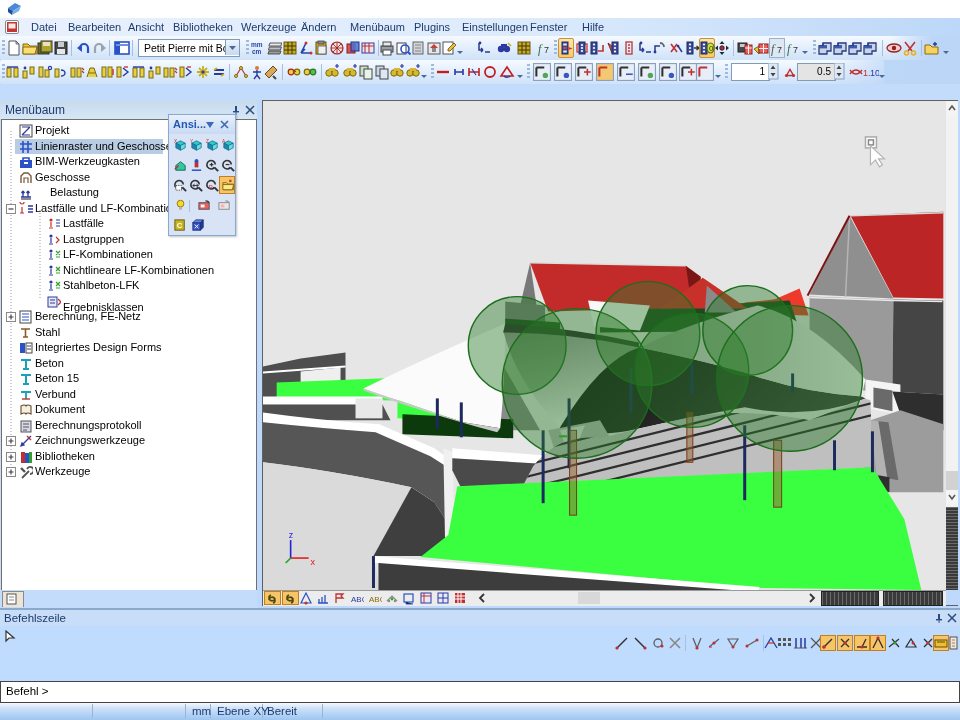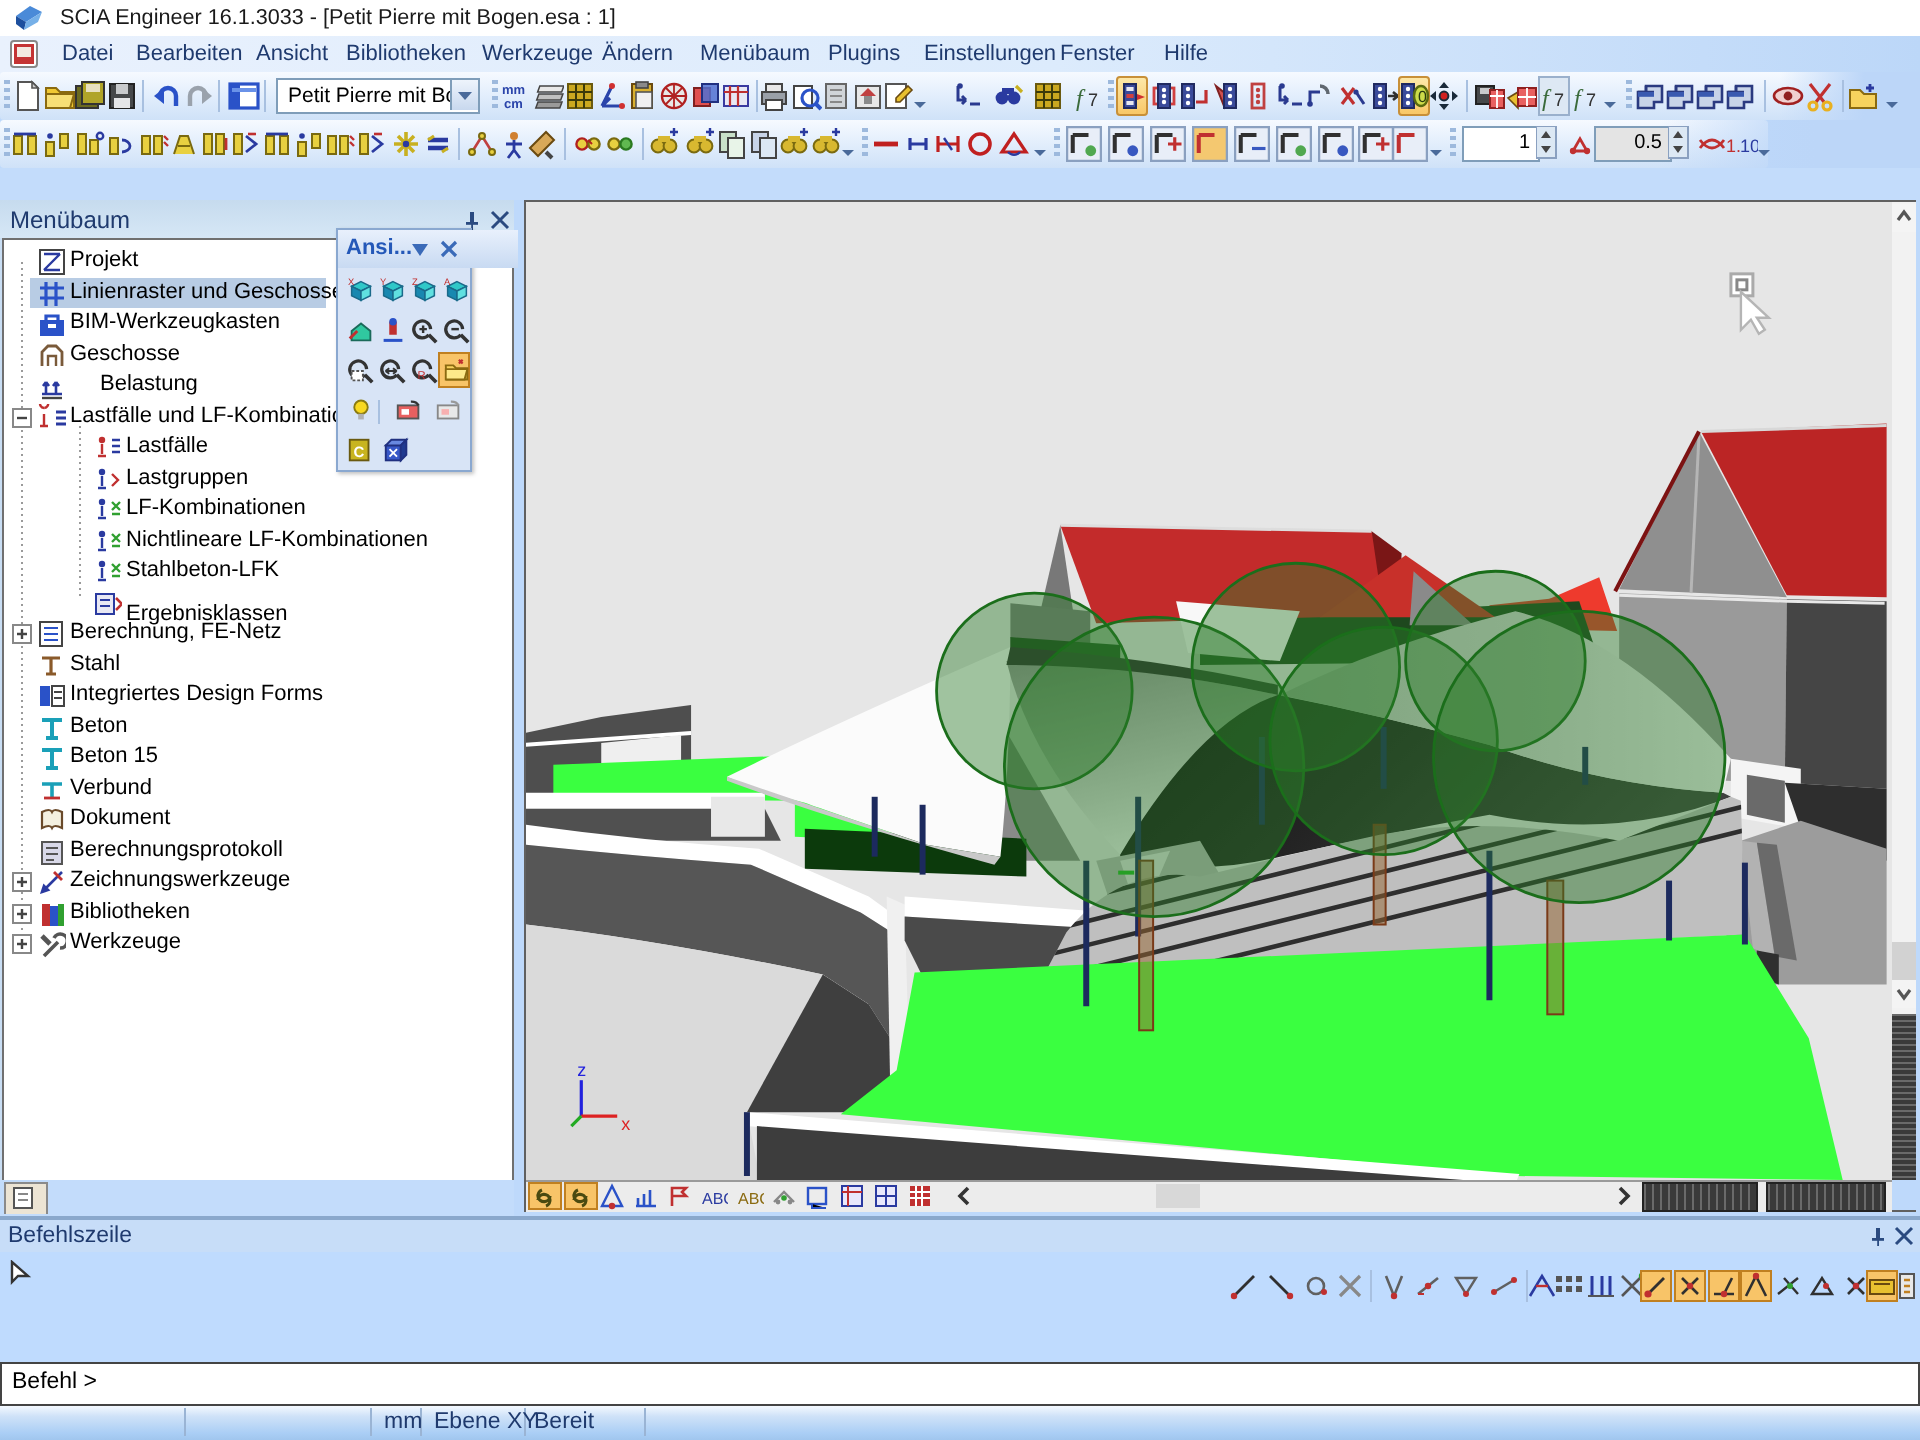--- a/index.html
+++ b/index.html
@@ -13,40 +13,39 @@
 .grip{position:absolute;top:4px;width:3px;height:16px;background-image:repeating-linear-gradient(to bottom,#9db9dd 0 2px,transparent 2px 4px);}
 .sep{position:absolute;top:4px;width:1px;height:16px;background:#a8c0e0;}
 .hlbtn{position:absolute;top:2px;width:20px;height:20px;background:linear-gradient(to bottom,#fde8a8,#f9c868);border:1px solid #c89038;border-radius:2px;box-sizing:border-box;}
 .combo{position:absolute;background:#fff;border:1px solid #7f9db9;font-size:10px;color:#000;}
 #leftpanel{left:0;top:100px;width:257px;height:508px;background:#c9def4;}
 #lp-head{position:absolute;left:0;top:0;width:257px;height:19px;color:#1f3a6e;font-size:12px;background:linear-gradient(to bottom,#c6dbee,#d6e7f6);}
 #tree{position:absolute;left:1px;top:19px;width:254px;height:471px;background:#ffffff;border:1px solid #707070;overflow:hidden;text-decoration:underline;}
 .trow{position:absolute;height:15px;font-size:11px;color:#000;white-space:nowrap;}
 .hlrow{position:absolute;background:#b8cce4;}
 #float{left:168px;top:114px;width:66px;height:120px;background:#d8e4f6;border:1px solid #8aa8d0;box-shadow:1px 1px 2px rgba(0,0,0,.25);}
-#float .tbar{position:absolute;left:0;top:0;width:90px;height:19px;background:linear-gradient(to bottom,#e8f0fc,#c8daf2);color:#2458b8;font-weight:bold;font-size:11px;}
+#float .tbar{position:absolute;left:0;top:0;width:66px;height:19px;background:linear-gradient(to bottom,#e8f0fc,#c8daf2);color:#2458b8;font-weight:bold;font-size:11px;}
 #viewport{left:263px;top:101px;width:683px;height:489px;background:#e6e6e6;}
 #vpborder{left:262px;top:100px;width:696px;height:506px;border:1px solid #606060;border-right:none;box-sizing:border-box;}
 #vscroll{left:946px;top:101px;width:12px;height:489px;background:#f2f2f2;}
 #vbottom{left:263px;top:590px;width:683px;height:16px;background:#ededed;}
 #cmdpanel{left:0;top:608px;width:960px;height:112px;background:#bfdbfe;}
 #cmdhead{position:absolute;left:0;top:2px;width:960px;height:16px;background:#c7ddf8;color:#1f3a6e;font-size:11.5px;}
 #cmdinput{position:absolute;left:0px;top:73px;width:958px;height:20px;background:#fff;border:1px solid #444;font-size:11.5px;color:#000;}
 #statusbar{position:absolute;left:0;top:95px;width:960px;height:17px;background:linear-gradient(to bottom,#f4f9ff 0%,#cfe2f8 30%,#aaceF5 80%,#a0c6ee 100%);color:#1f3a6e;font-size:11.5px;}
 .sbcell{position:absolute;top:1px;height:14px;border-left:1px solid #9ab4d4;}
 .ticon{position:absolute;width:14px;height:14px;}
 </style></head><body>
 <div id="app">
     <div id="titlebar" class="abs">
       <svg class="abs" style="left:7px;top:2px" width="15" height="14" viewBox="0 0 15 14">
         <polygon points="1,6 8,1 14,4 6,9" fill="#4a8ad8"></polygon>
         <polygon points="1,6 6,9 5,13 1,10" fill="#1d4f9e"></polygon>
         <polygon points="6,9 14,4 12,9 5,13" fill="#76b0e8"></polygon>
       </svg>
-      <span class="abs" style="left:30px;top:3px">SCIA Engineer 16.1.3033 - [Petit Pierre mit Bogen.esa : 1]</span>
     </div>
     <div id="menubar" class="abs">
       <svg class="abs" style="left:5px;top:2px" width="14" height="14" viewBox="0 0 14 14">
         <rect x="0.5" y="0.5" width="13" height="13" rx="1.5" fill="#fff" stroke="#888"></rect>
         <rect x="2" y="2" width="10" height="10" fill="#c43434"></rect>
         <rect x="3.5" y="3.5" width="7" height="5" fill="#f2e9e0"></rect>
       </svg>
       <span style="left:31px">Datei</span>
       <span style="left:68px">Bearbeiten</span>
       <span style="left:128px">Ansicht</span>

